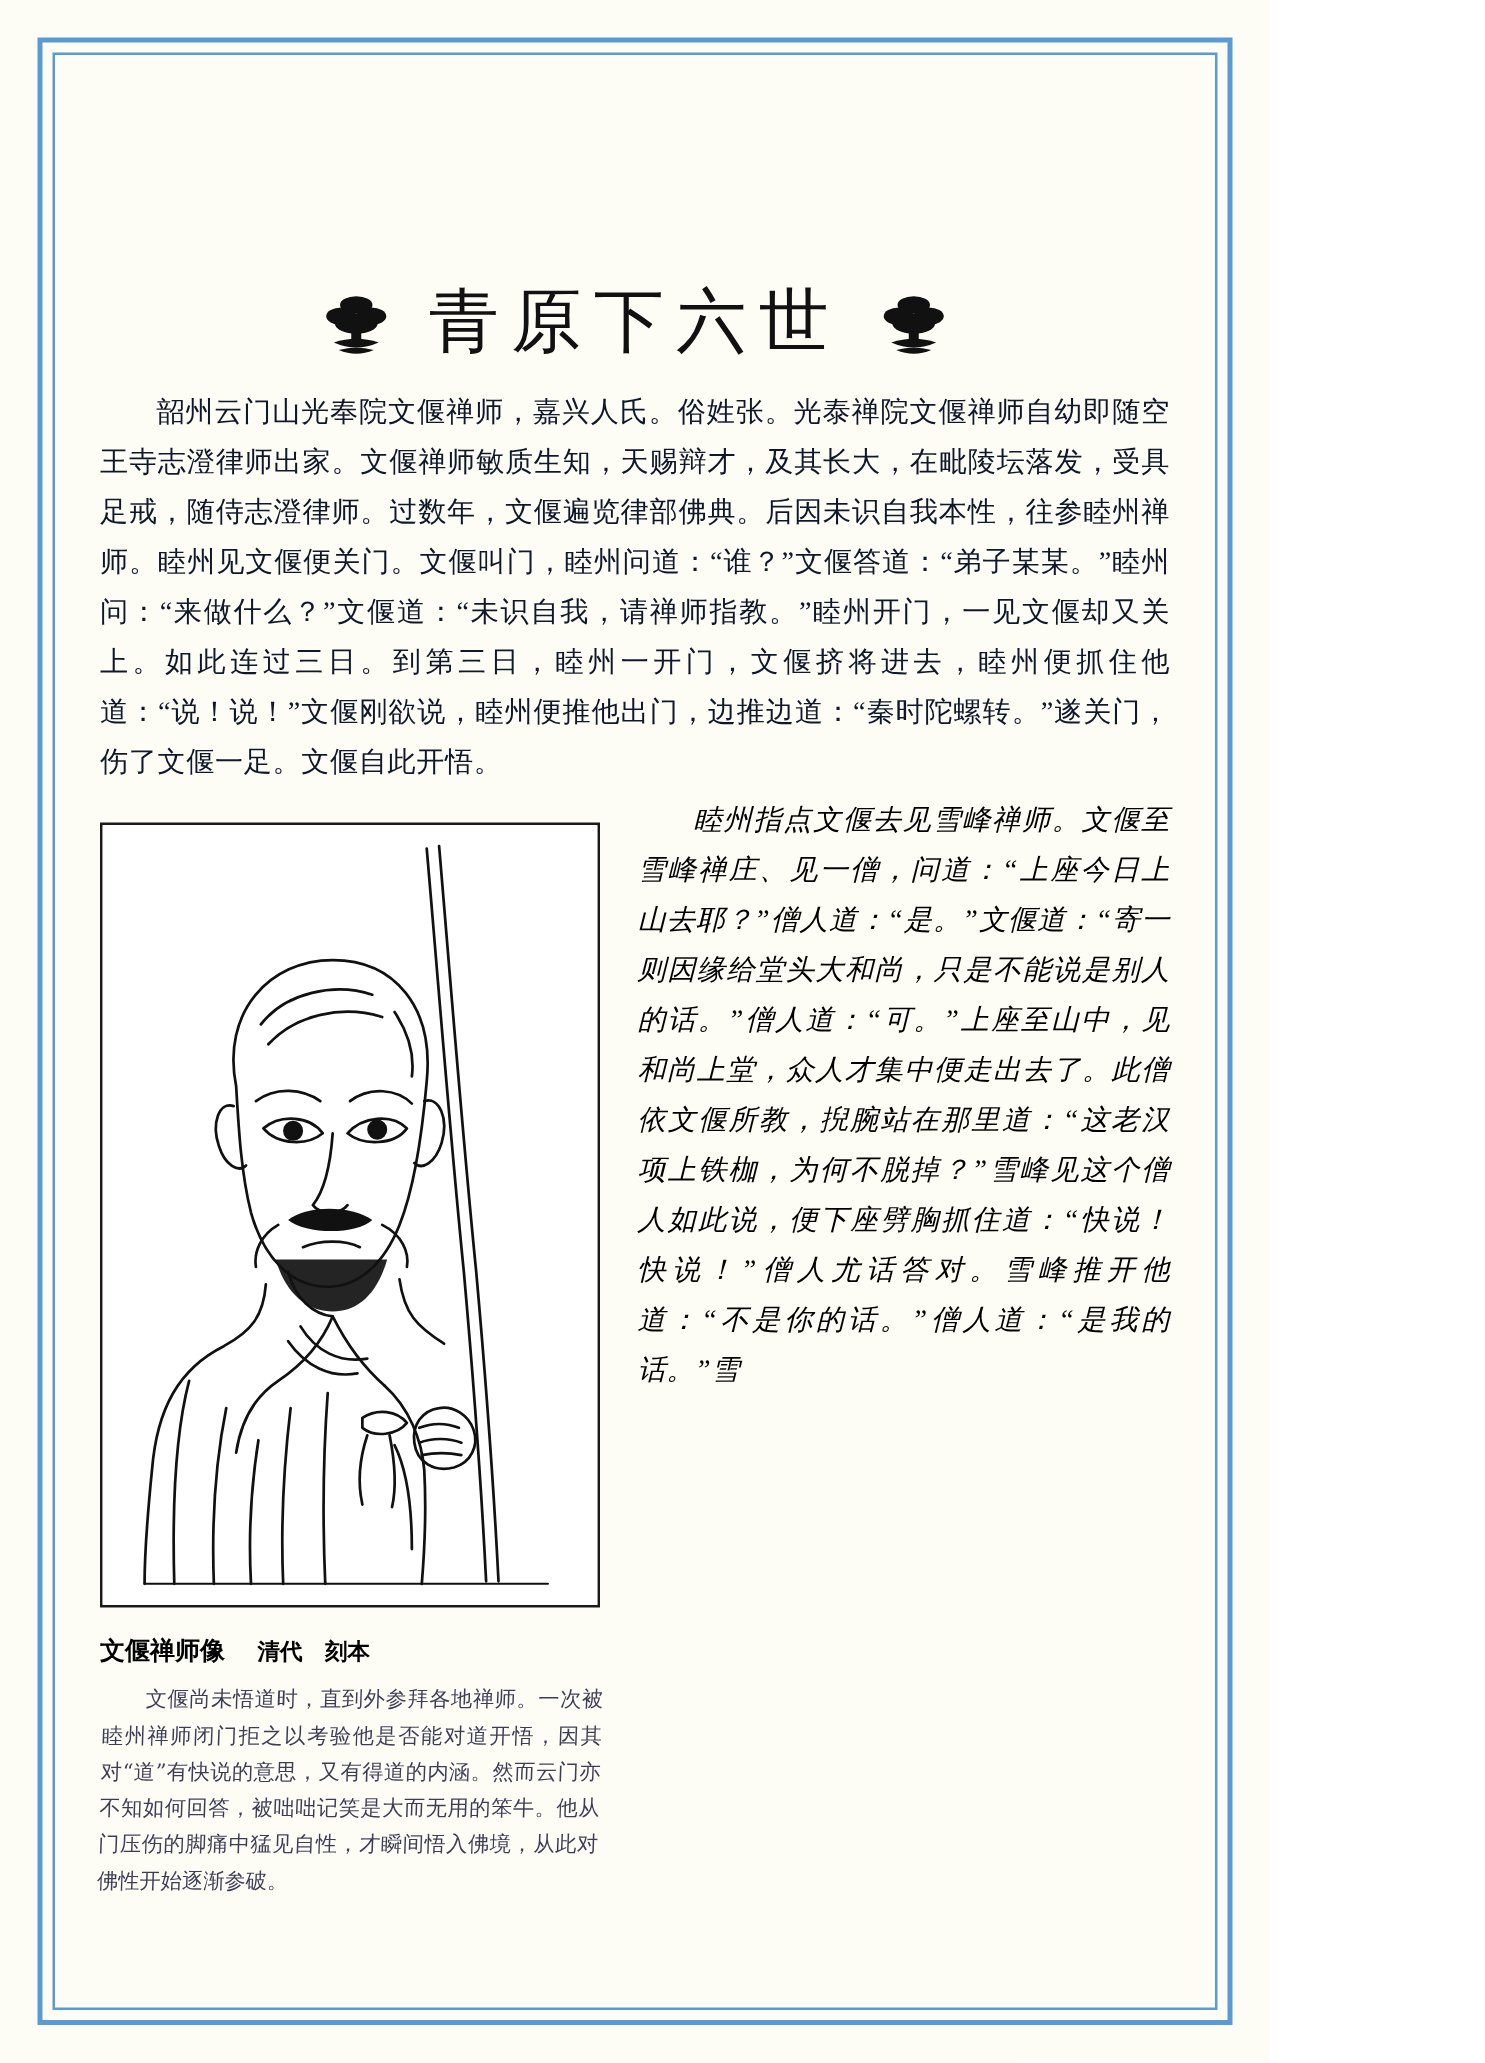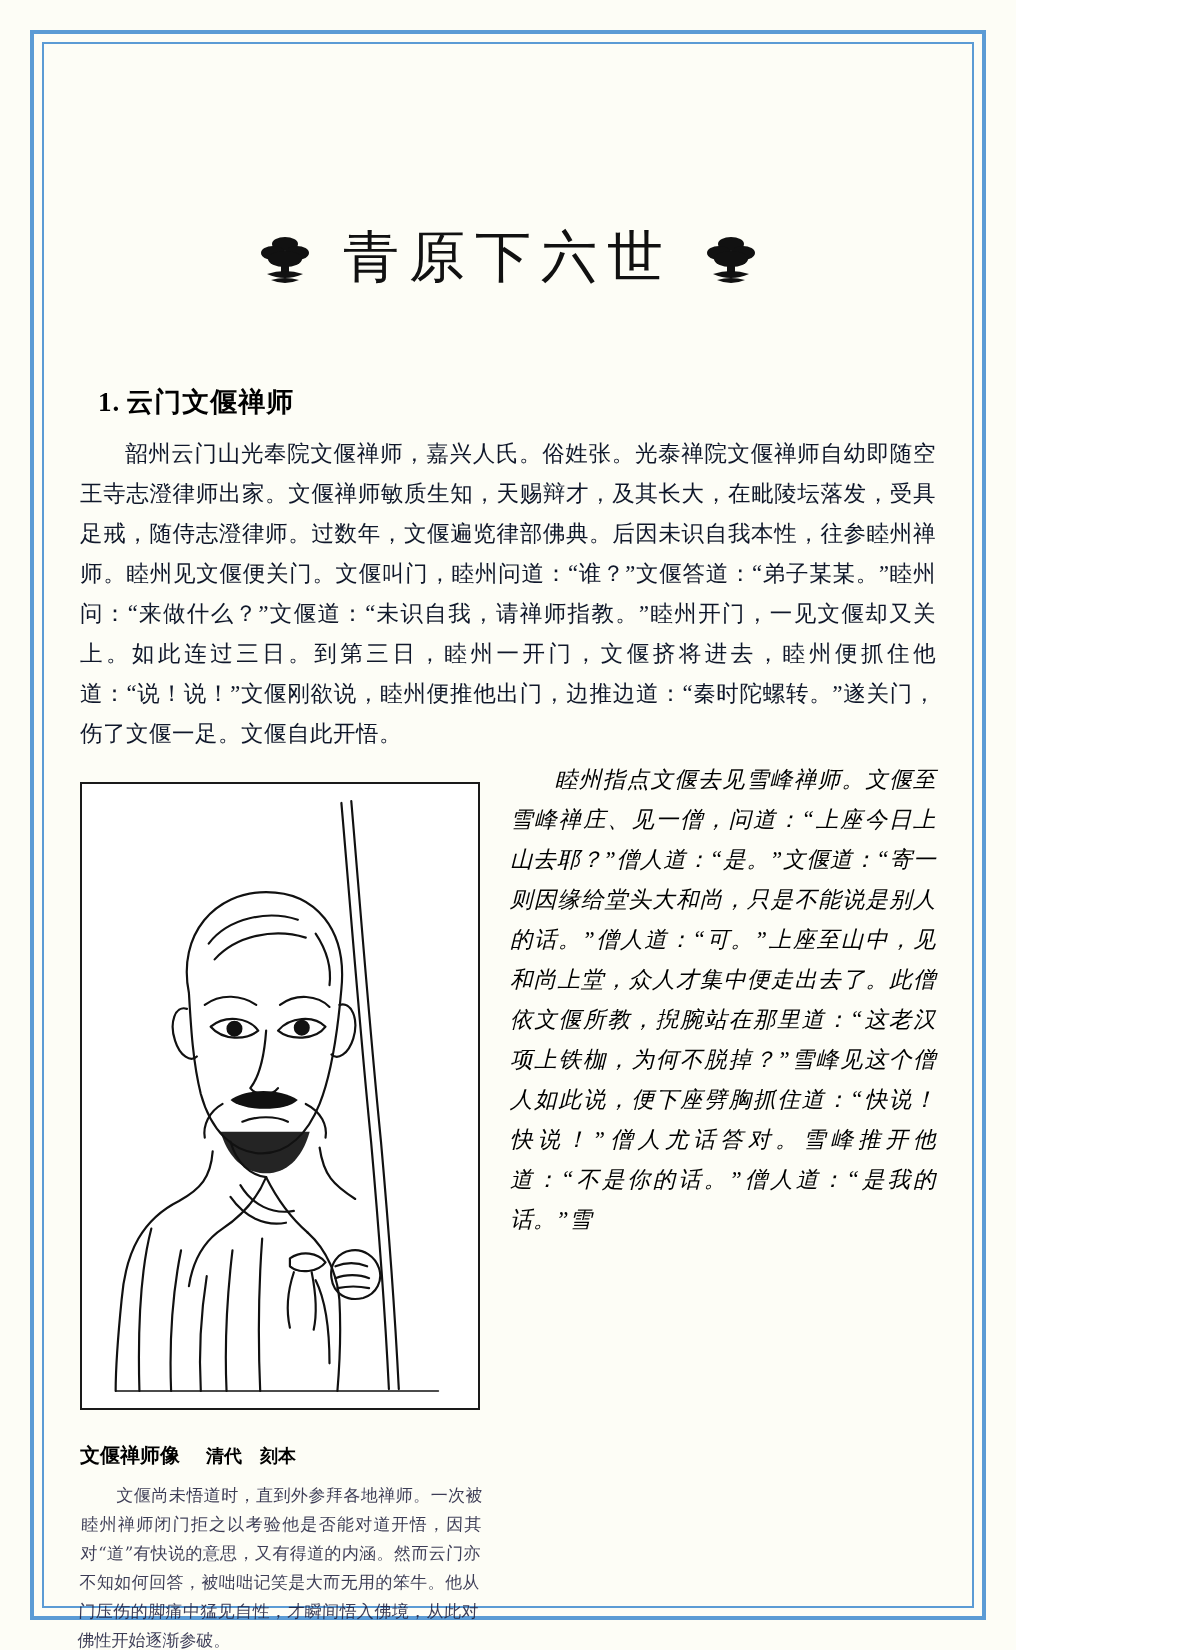--- a/index.html
+++ b/index.html
@@ -113,21 +113,21 @@
     box-sizing: border-box;
     overflow: hidden;
     position: relative;
   }
   .figure-box svg {
     display: block;
     width: 100%;
     height: 100%;
   }
   .caption {
-    margin-top: 32px;
+    margin-top: 21px;
     font-size: 20px;
     font-weight: bold;
     color: #000;
     font-family: "DejaVu Serif", serif;
   }
   .caption .meta {
     font-weight: bold;
     margin-left: 26px;
     font-size: 18px;
   }
@@ -199,23 +199,20 @@
             <ellipse cx="42" cy="25" rx="12" ry="7"></ellipse>
             <ellipse cx="30" cy="31" rx="17" ry="8"></ellipse>
             <rect x="26" y="36" width="8" height="8"></rect>
             <path d="M12 46 q18 -6 36 0 q-18 8 -36 0 z"></path>
             <path d="M16 52 q14 -4 28 0 q-14 6 -28 0 z"></path>
           </g>
         </svg>
       </span>
     </div>
 
-    <div class="section-heading">
-      <span class="num">1.</span><span>云门文偃禅师</span>
-    </div>
 
     <div class="body-block">
       <p>韶州云门山光奉院文偃禅师，嘉兴人氏。俗姓张。光泰禅院文偃禅师自幼即随空王寺志澄律师出家。文偃禅师敏质生知，天赐辩才，及其长大，在毗陵坛落发，受具足戒，随侍志澄律师。过数年，文偃遍览律部佛典。后因未识自我本性，往参睦州禅师。睦州见文偃便关门。文偃叫门，睦州问道：“谁？”文偃答道：“弟子某某。”睦州问：“来做什么？”文偃道：“未识自我，请禅师指教。”睦州开门，一见文偃却又关上。如此连过三日。到第三日，睦州一开门，文偃挤将进去，睦州便抓住他道：“说！说！”文偃刚欲说，睦州便推他出门，边推边道：“秦时陀螺转。”遂关门，伤了文偃一足。文偃自此开悟。</p>
     </div>
 
     <div class="figure-wrap clearfix">
 
       <div class="figure">
         <div class="figure-box">
           <svg viewBox="0 0 400 628" xmlns="http://www.w3.org/2000/svg">

